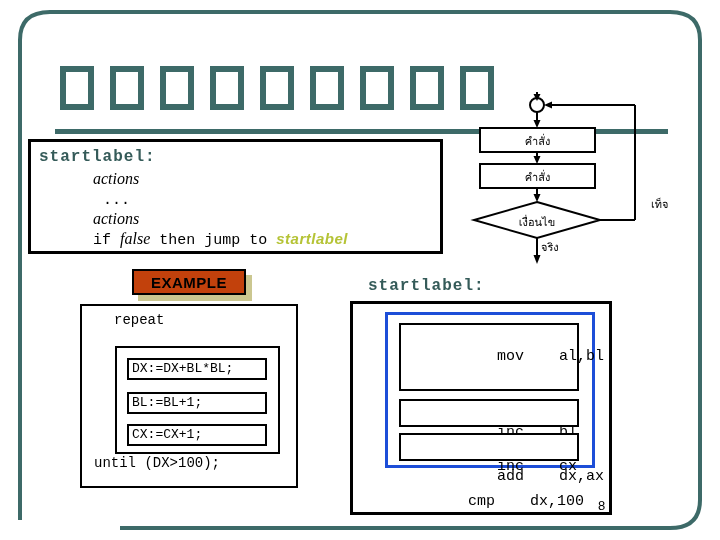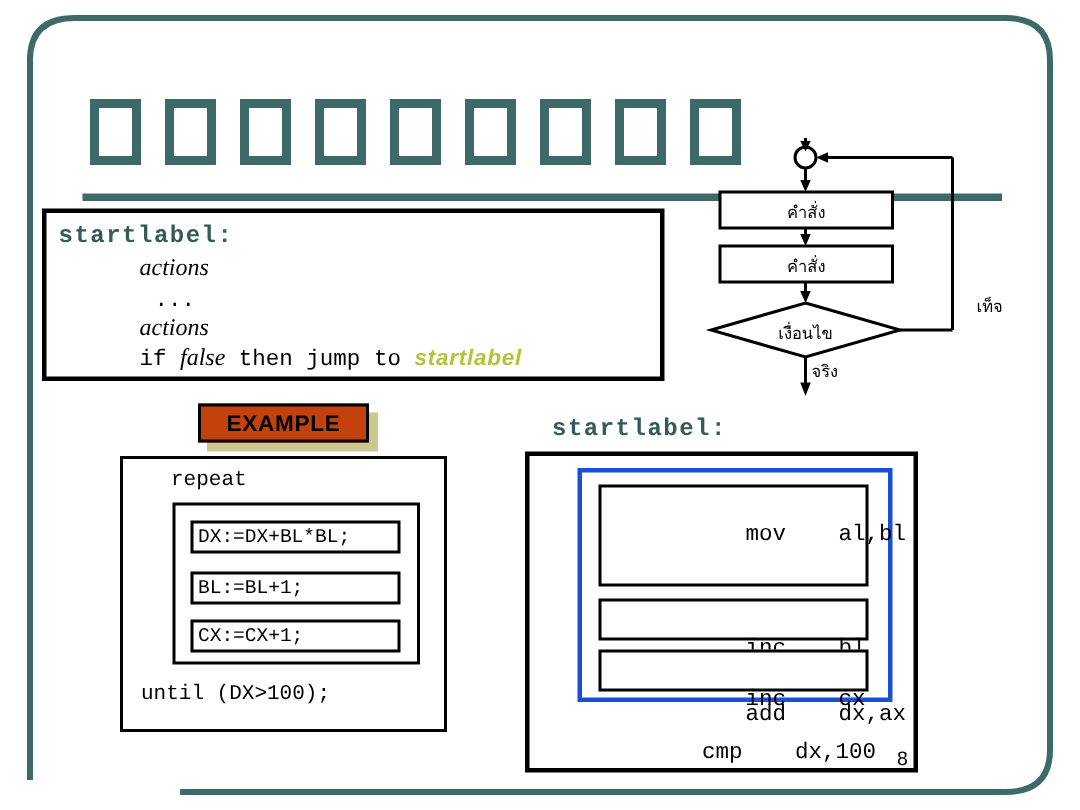--- a/index.html
+++ b/index.html
@@ -161,21 +161,21 @@
     box-sizing: border-box;
     font-family: "Liberation Mono", monospace;
     font-size: 14px;
     color: #000;
   }
   .ex-repeat { position: absolute; left: 12px; top: 6px; margin-left: 20px; }
   .ex-until  { position: absolute; left: 12px; top: 149px; text-align: center; }
   .ex-inner {
     position: absolute;
     left: 33px;
-    top: 29px;
+    top: 40px;
     width: 165px;
     height: 108px;
     border: 2px solid #000;
     box-sizing: border-box;
   }
   .stmt {
     position: absolute;
     left: 10px;
     width: 140px;
     height: 22px;

